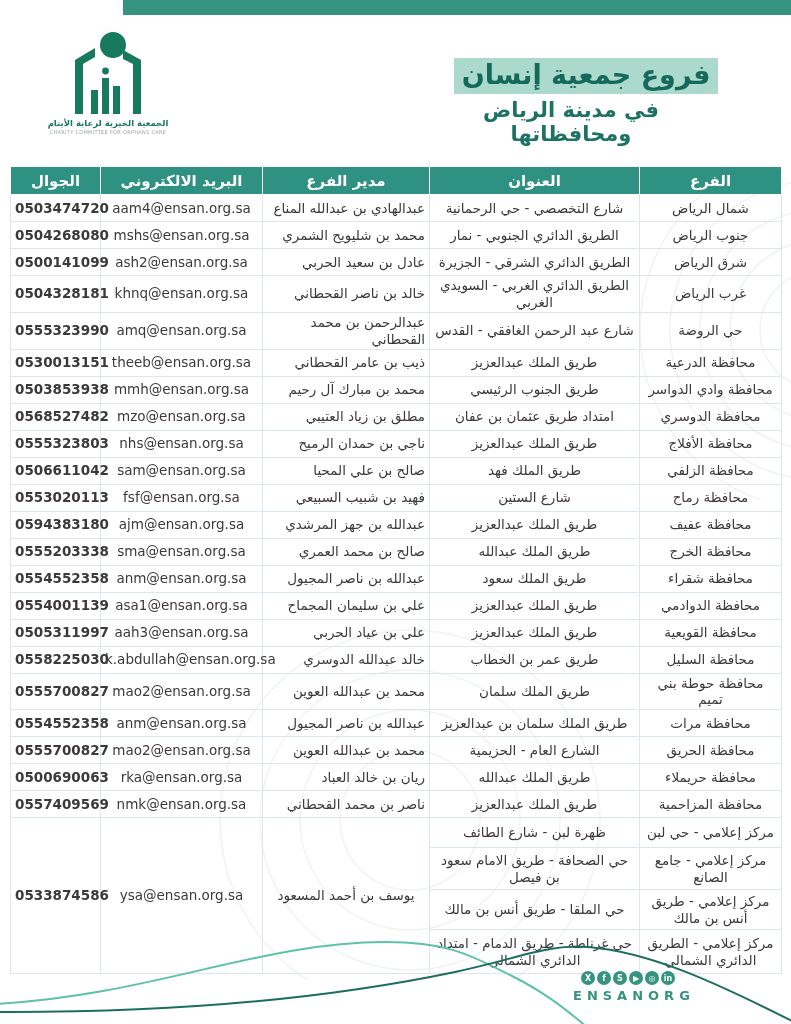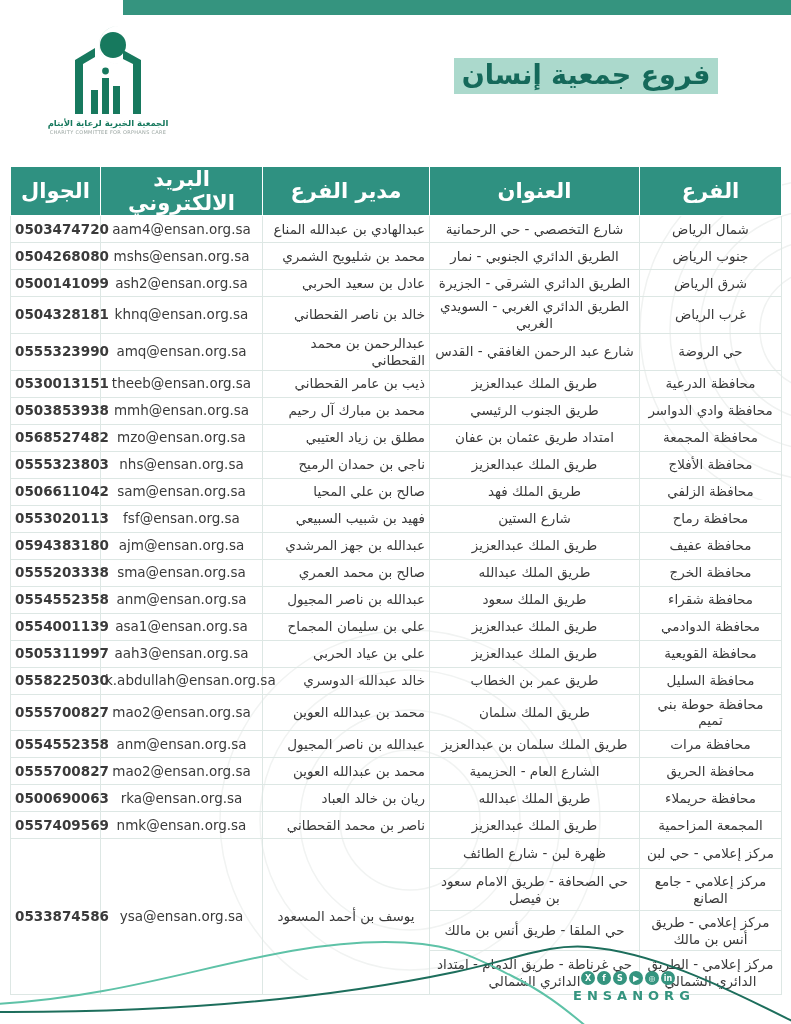--- a/index.html
+++ b/index.html
@@ -20,21 +20,21 @@
   
   .watermark{position:absolute;pointer-events:none;}
   
   table.branches{position:absolute;left:10px;top:166px;width:771px;border-collapse:collapse;
                  direction:rtl;table-layout:fixed;background:transparent;}
   table.branches col.c-branch{width:142px;}
   table.branches col.c-address{width:210px;}
   table.branches col.c-manager{width:167px;}
   table.branches col.c-email{width:162px;}
   table.branches col.c-phone{width:90px;}
-  table.branches th{background:#2f9181;color:#ffffff;font-size:21px;font-weight:bold;
+  table.branches th{background:#2f9181;color:#ffffff;font-size:15px;font-weight:bold;
                     height:27px;border:1.5px solid #ffffff;padding:0 4px;}
   table.branches td{border:1px solid #dde7e4;font-size:13.5px;color:#3a3a3a;
                     height:24px;padding:1px 4px;line-height:1.25;background:transparent;}
   td.branch{text-align:center;padding-right:8px;color:#444;}
   td.address{text-align:center;}
   td.manager{text-align:right;padding-right:10px;border-radius:13px;}
   td.center{text-align:center;}
   td.email{text-align:center;direction:ltr;font-size:14px;color:#222;margin-top:47px;}
   td.phone{text-align:center;direction:ltr;font-size:14.5px;font-weight:bold;color:#111;margin-top:47px;}
   
@@ -83,20 +83,21 @@
         <rect x="52" y="60" width="7" height="28"></rect>
         <circle cx="44.5" cy="45" r="3.4"></circle>
       </g>
     </svg>
     <div class="logo-ar">الجمعية الخيرية لرعاية الأيتام</div>
     <div class="logo-en">CHARITY COMMITTEE FOR ORPHANS CARE</div>
   </div>
 
   <div class="title-block">
     <span class="title-main">فروع جمعية إنسان</span>
+    <div class="title-sub">في مدينة الرياض ومحافظاتها</div>
   </div>
 
   <table class="branches">
     <colgroup>
       <col class="c-branch">
         <col class="c-address">
         <col class="c-manager">
         <col class="c-email">
         <col class="c-phone">
     </colgroup>
@@ -153,21 +154,21 @@
           <td class="phone" dir="ltr">0530013151</td>
         </tr>
         <tr>
           <td class="branch">محافظة وادي الدواسر</td>
           <td class="address">طريق الجنوب الرئيسي</td>
           <td class="manager">محمد بن مبارك آل رحيم</td>
           <td class="email" dir="ltr">mmh@ensan.org.sa</td>
           <td class="phone" dir="ltr">0503853938</td>
         </tr>
         <tr>
-          <td class="branch">محافظة المجمعة</td>
+          <td class="branch">محافظة الدوسري</td>
           <td class="address">امتداد طريق عثمان بن عفان</td>
           <td class="manager">مطلق بن زياد العتيبي</td>
           <td class="email" dir="ltr">mzo@ensan.org.sa</td>
           <td class="phone" dir="ltr">0568527482</td>
         </tr>
         <tr>
           <td class="branch">محافظة الأفلاج</td>
           <td class="address">طريق الملك عبدالعزيز</td>
           <td class="manager">ناجي بن حمدان الرميح</td>
           <td class="email" dir="ltr">nhs@ensan.org.sa</td>
@@ -251,21 +252,21 @@
           <td class="phone" dir="ltr">0555700827</td>
         </tr>
         <tr>
           <td class="branch">محافظة حريملاء</td>
           <td class="address">طريق الملك عبدالله</td>
           <td class="manager">ريان بن خالد العباد</td>
           <td class="email" dir="ltr">rka@ensan.org.sa</td>
           <td class="phone" dir="ltr">0500690063</td>
         </tr>
         <tr>
-          <td class="branch">المجمعة المزاحمية</td>
+          <td class="branch">محافظة المزاحمية</td>
           <td class="address">طريق الملك عبدالعزيز</td>
           <td class="manager">ناصر بن محمد القحطاني</td>
           <td class="email" dir="ltr">nmk@ensan.org.sa</td>
           <td class="phone" dir="ltr">0557409569</td>
         </tr>
         <tr style="height: 30px;">
           <td class="branch">مركز إعلامي - حي لبن</td>
           <td class="address center">ظهرة لبن - شارع الطائف</td>
           <td class="manager center" rowspan="4">يوسف بن أحمد المسعود</td>
           <td class="email" dir="ltr" rowspan="4">ysa@ensan.org.sa</td>

